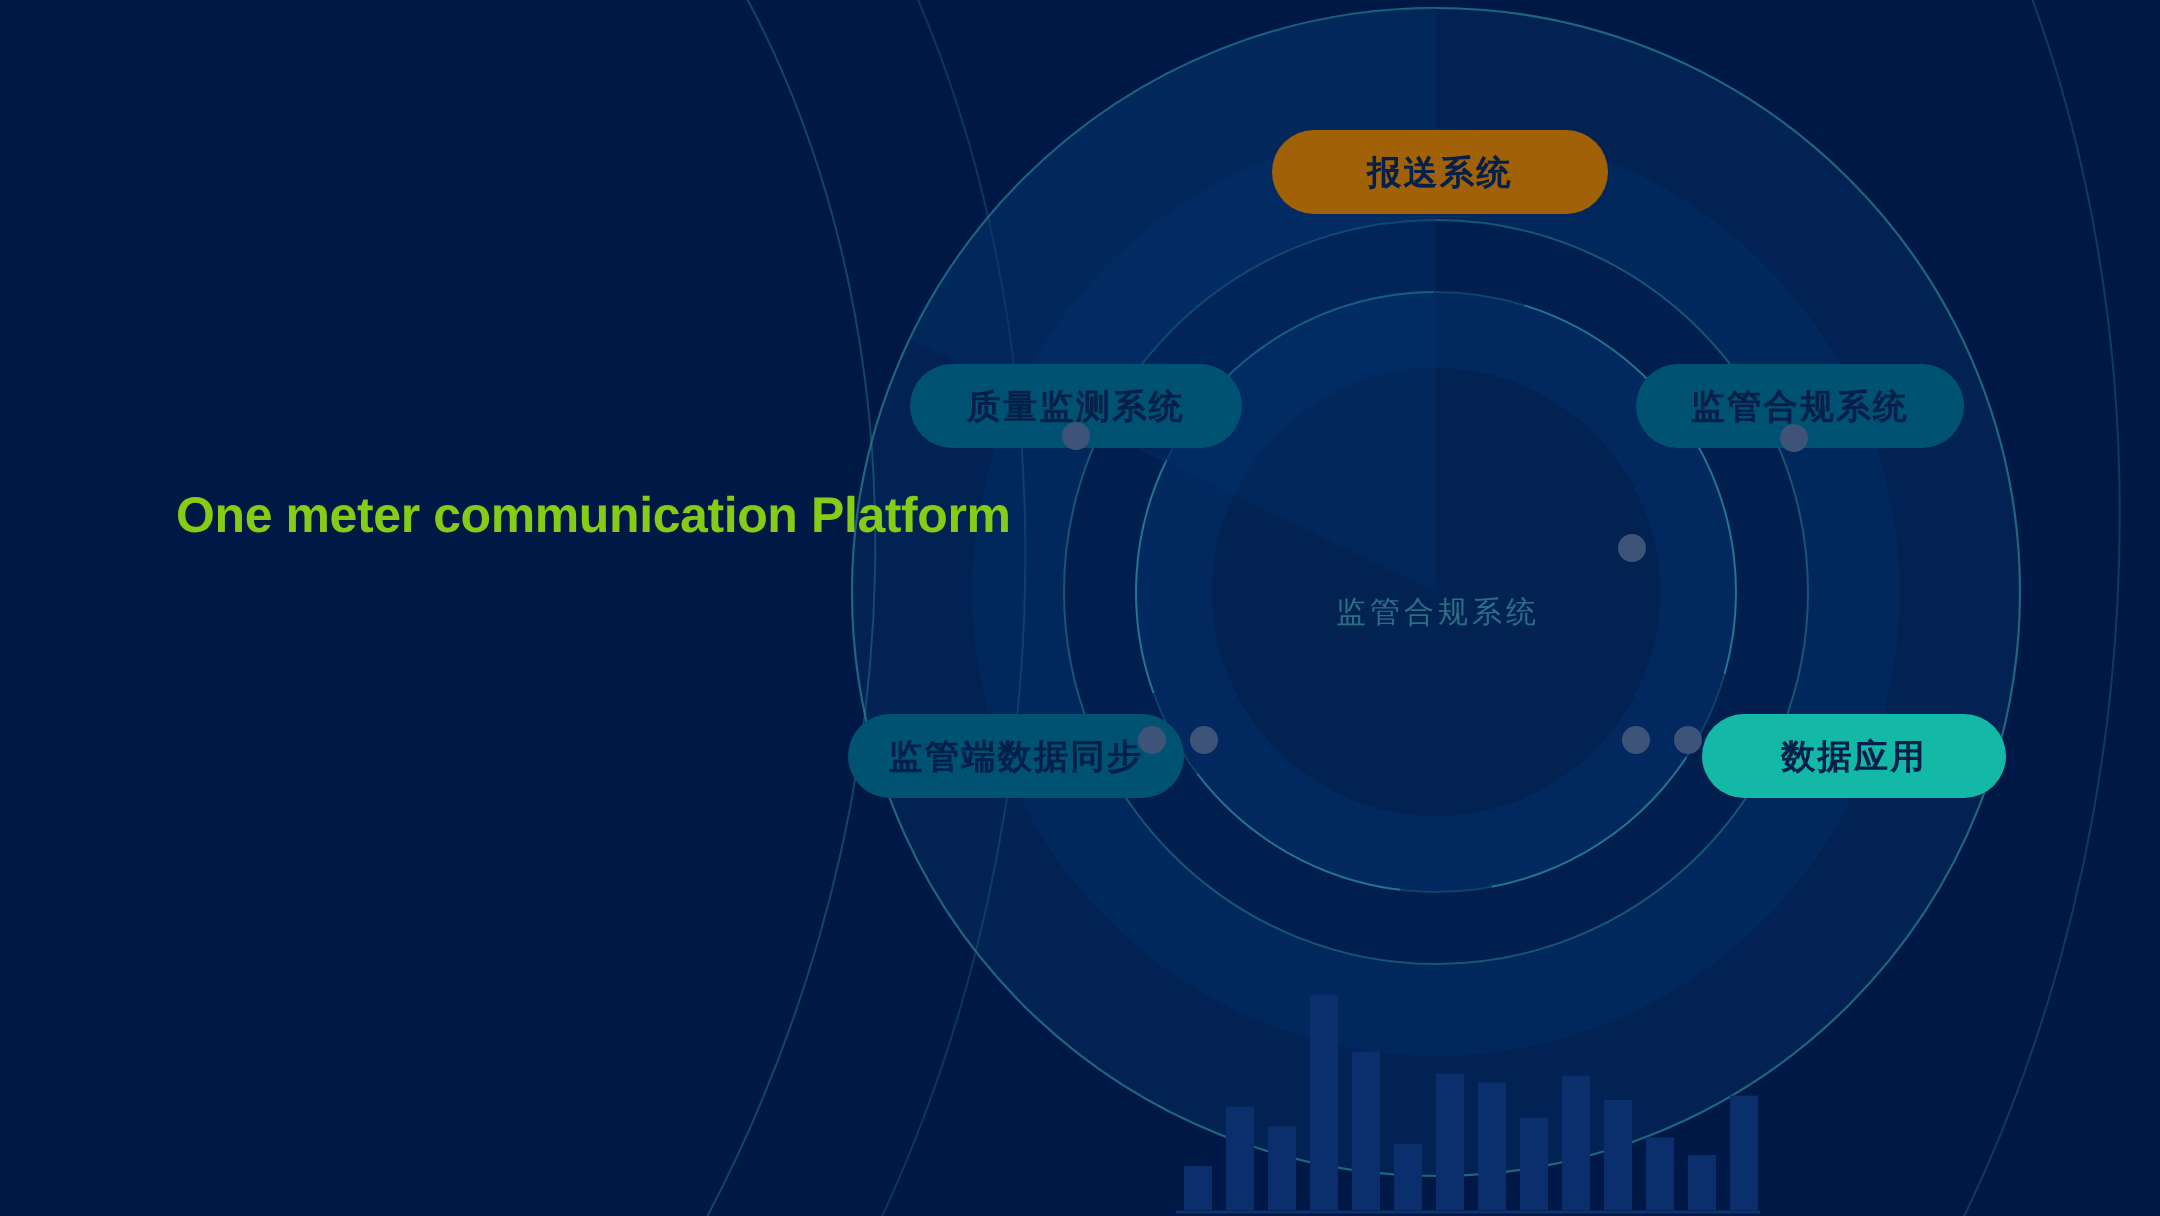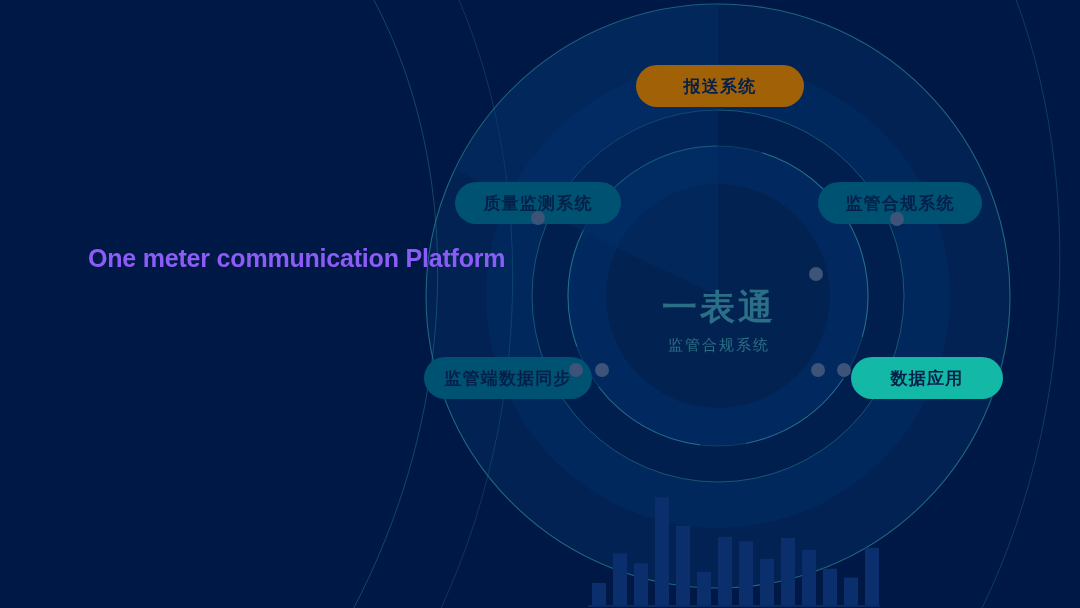--- a/index.html
+++ b/index.html
@@ -42,21 +42,21 @@
     -webkit-background-clip: text;
     background-clip: text;
     color: transparent;
     -webkit-text-fill-color: transparent;
     font-family: "DejaVu Sans", "Liberation Sans", sans-serif;
   }
   .title-en {
     margin: 8px 0 0 4px;
     font-size: 25px;
     font-weight: bold;
-    color: #8b5cf6;
+    color: #84cc16;
     letter-spacing: -0.2px;
     white-space: nowrap;
     font-family: "Liberation Sans", sans-serif;
   }
 
   
   .hub {
     position: absolute;
     z-index: 30;
     text-align: center;
@@ -166,21 +166,20 @@
         <rect x="865" y="547.8" width="14" height="57.2" fill="#0b2f6d"></rect>
       </g>
     <line x1="588" y1="606" x2="880" y2="606" stroke="#0d3a7a" stroke-width="1.5" opacity="0.8"></line>
   </svg>
 
   <div class="headline">
     <div class="title-en">One meter communication Platform</div>
   </div>
 
   <div class="hub">
-    <div class="hub-main">一表通</div>
     <div class="hub-sub">监管合规系统</div>
   </div>
 
   <div id="nodes-layer">
       <div class="pill" style="left: 636px; top: 65px; width: 168px; background: #a16207; color: rgb(4, 32, 74);">
         <span>报送系统</span>
       </div>
       <div class="pill" style="left: 455px; top: 182px; width: 166px; background: rgb(0, 82, 114); color: rgb(4, 32, 74);">
         <span>质量监测系统</span>
       </div>

